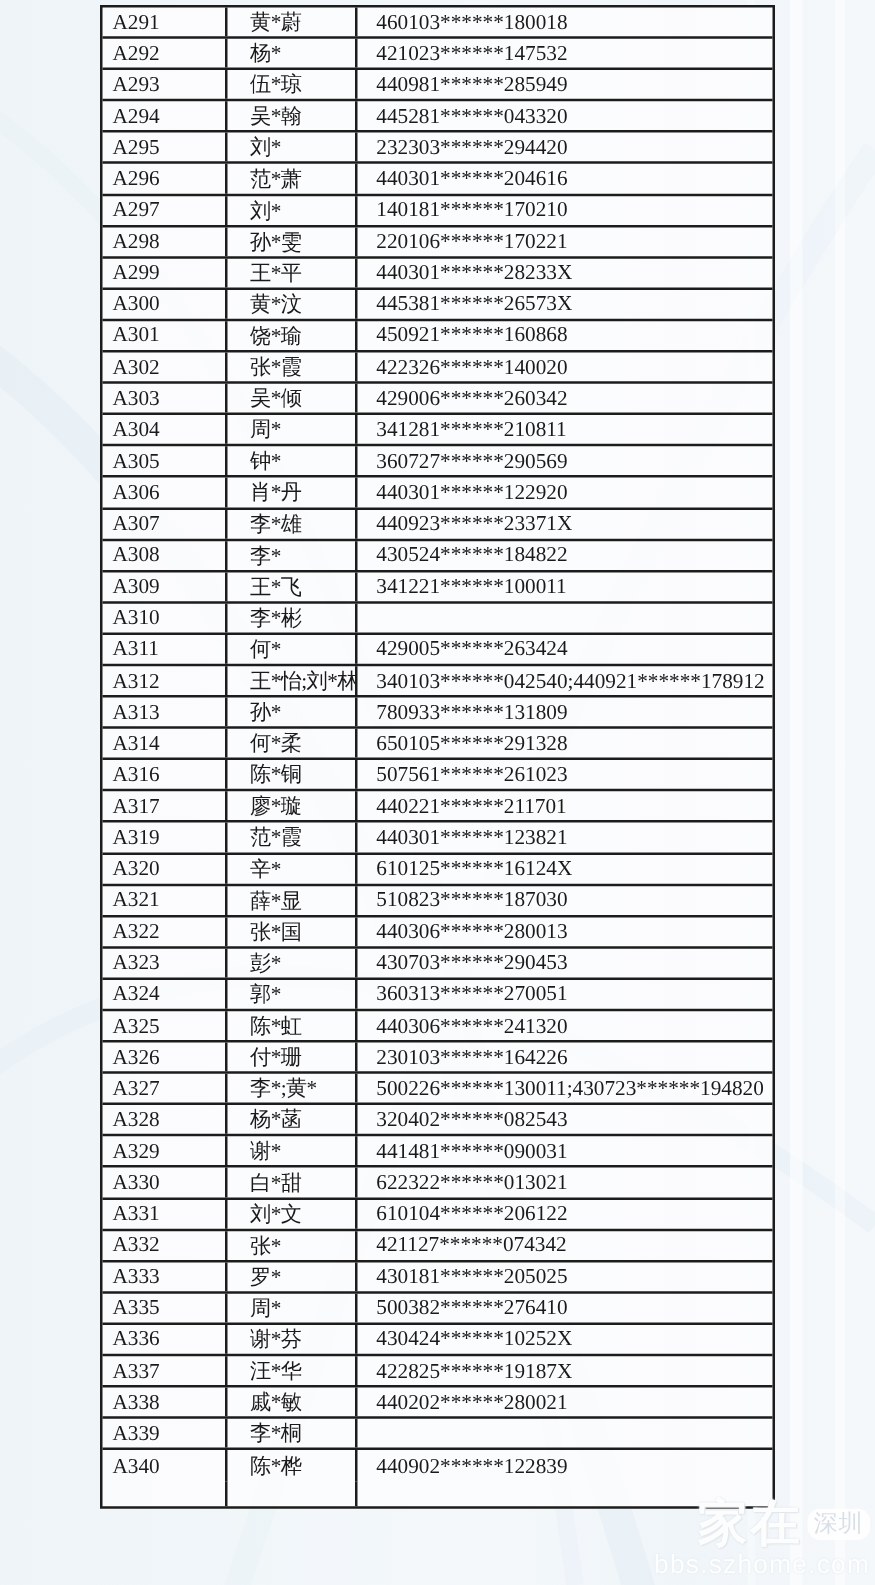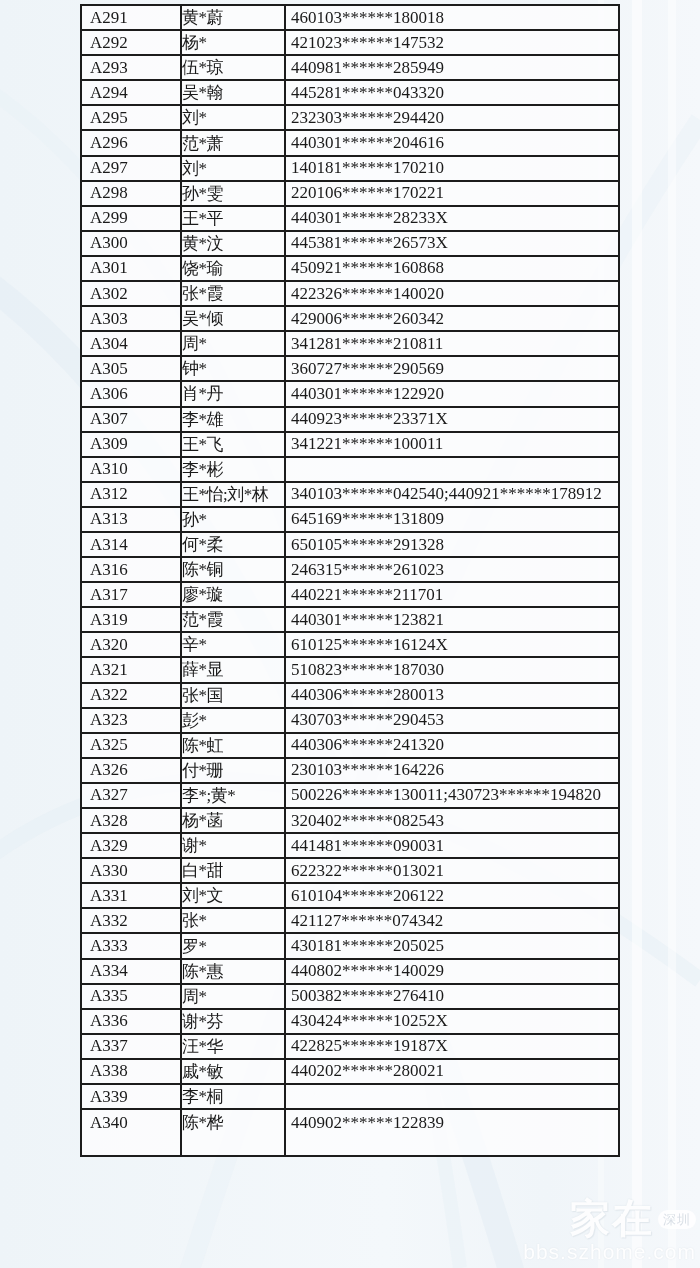--- a/index.html
+++ b/index.html
@@ -49,27 +49,27 @@
     white-space: nowrap;
     overflow: hidden;
   }
   .cell.c0 {
     width: 100px;
     padding-left: 8px;
     border-right: 2px solid #1c1c1c;
   }
   .cell.c1 {
     width: 104px;
-    padding-left: 0;
+    padding-left: 18px;
     border-right: 2px solid #1c1c1c;
     letter-spacing: -0.5px;
   }
   .cell.c2 {
     flex: 1;
-    padding-left: 5px;
+    padding-left: 15px;
   }
   .site-watermark {
     position: absolute;
     right: 4px;
     bottom: 6px;
     text-align: right;
     color: #e7ebef;
     pointer-events: none;
     line-height: 1;
   }
@@ -81,21 +81,21 @@
   }
   .wm-main {
     font-size: 40px;
     font-weight: bold;
     color: rgba(255,255,255,0.92);
     text-shadow: 0 0 2px #dde4ea, 1px 1px 1px #e3e9ee;
     letter-spacing: 2px;
   }
   .wm-badge {
     margin-left: 4px;
-    font-size: 13px;
+    font-size: 19px;
     color: #d9dfe6;
     background: rgba(255,255,255,0.85);
     border-radius: 10px;
     padding: 3px 5px;
     letter-spacing: 1px;
   }
   .wm-url {
     margin-top: 2px;
     font-size: 21px;
     font-family: "Liberation Sans", sans-serif;
@@ -200,47 +200,57 @@
           <div class="cell c0">A306</div>
           <div class="cell c1">肖*丹</div>
           <div class="cell c2">440301******122920</div>
         </div>
         <div class="row">
           <div class="cell c0">A307</div>
           <div class="cell c1">李*雄</div>
           <div class="cell c2">440923******23371X</div>
         </div>
         <div class="row">
+          <div class="cell c0">A308</div>
+          <div class="cell c1">李*</div>
+          <div class="cell c2">430524******184822</div>
+        </div>
+        <div class="row">
           <div class="cell c0">A309</div>
           <div class="cell c1">王*飞</div>
           <div class="cell c2">341221******100011</div>
         </div>
         <div class="row">
           <div class="cell c0">A310</div>
           <div class="cell c1">李*彬</div>
         </div>
         <div class="row">
+          <div class="cell c0">A311</div>
+          <div class="cell c1">何*</div>
+          <div class="cell c2">429005******263424</div>
+        </div>
+        <div class="row">
           <div class="cell c0">A312</div>
           <div class="cell c1">王*怡;刘*林</div>
           <div class="cell c2">340103******042540;440921******178912</div>
         </div>
         <div class="row">
           <div class="cell c0">A313</div>
           <div class="cell c1">孙*</div>
-          <div class="cell c2">645169******131809</div>
+          <div class="cell c2">780933******131809</div>
         </div>
         <div class="row">
           <div class="cell c0">A314</div>
           <div class="cell c1">何*柔</div>
           <div class="cell c2">650105******291328</div>
         </div>
         <div class="row">
           <div class="cell c0">A316</div>
           <div class="cell c1">陈*铜</div>
-          <div class="cell c2">246315******261023</div>
+          <div class="cell c2">507561******261023</div>
         </div>
         <div class="row">
           <div class="cell c0">A317</div>
           <div class="cell c1">廖*璇</div>
           <div class="cell c2">440221******211701</div>
         </div>
         <div class="row">
           <div class="cell c0">A319</div>
           <div class="cell c1">范*霞</div>
           <div class="cell c2">440301******123821</div>
@@ -259,20 +269,25 @@
           <div class="cell c0">A322</div>
           <div class="cell c1">张*国</div>
           <div class="cell c2">440306******280013</div>
         </div>
         <div class="row">
           <div class="cell c0">A323</div>
           <div class="cell c1">彭*</div>
           <div class="cell c2">430703******290453</div>
         </div>
         <div class="row">
+          <div class="cell c0">A324</div>
+          <div class="cell c1">郭*</div>
+          <div class="cell c2">360313******270051</div>
+        </div>
+        <div class="row">
           <div class="cell c0">A325</div>
           <div class="cell c1">陈*虹</div>
           <div class="cell c2">440306******241320</div>
         </div>
         <div class="row">
           <div class="cell c0">A326</div>
           <div class="cell c1">付*珊</div>
           <div class="cell c2">230103******164226</div>
         </div>
         <div class="row">
@@ -302,25 +317,20 @@
         </div>
         <div class="row">
           <div class="cell c0">A332</div>
           <div class="cell c1">张*</div>
           <div class="cell c2">421127******074342</div>
         </div>
         <div class="row">
           <div class="cell c0">A333</div>
           <div class="cell c1">罗*</div>
           <div class="cell c2">430181******205025</div>
-        </div>
-        <div class="row">
-          <div class="cell c0">A334</div>
-          <div class="cell c1">陈*惠</div>
-          <div class="cell c2">440802******140029</div>
         </div>
         <div class="row">
           <div class="cell c0">A335</div>
           <div class="cell c1">周*</div>
           <div class="cell c2">500382******276410</div>
         </div>
         <div class="row">
           <div class="cell c0">A336</div>
           <div class="cell c1">谢*芬</div>
           <div class="cell c2">430424******10252X</div>

